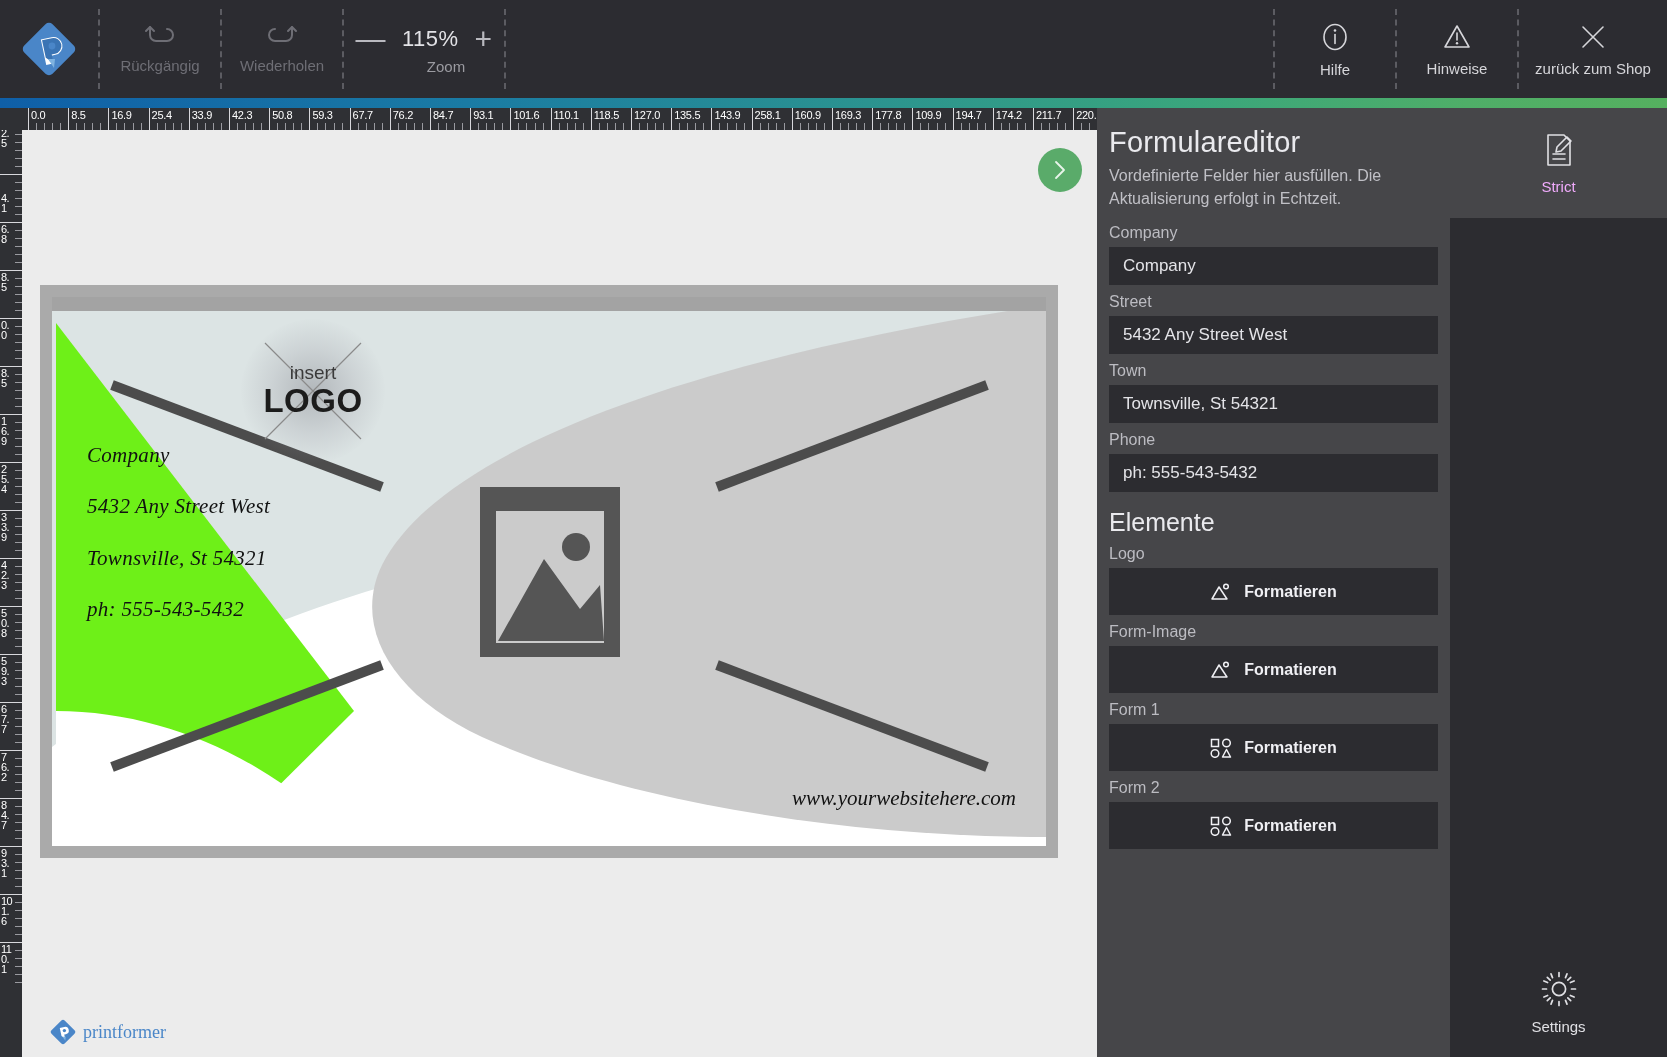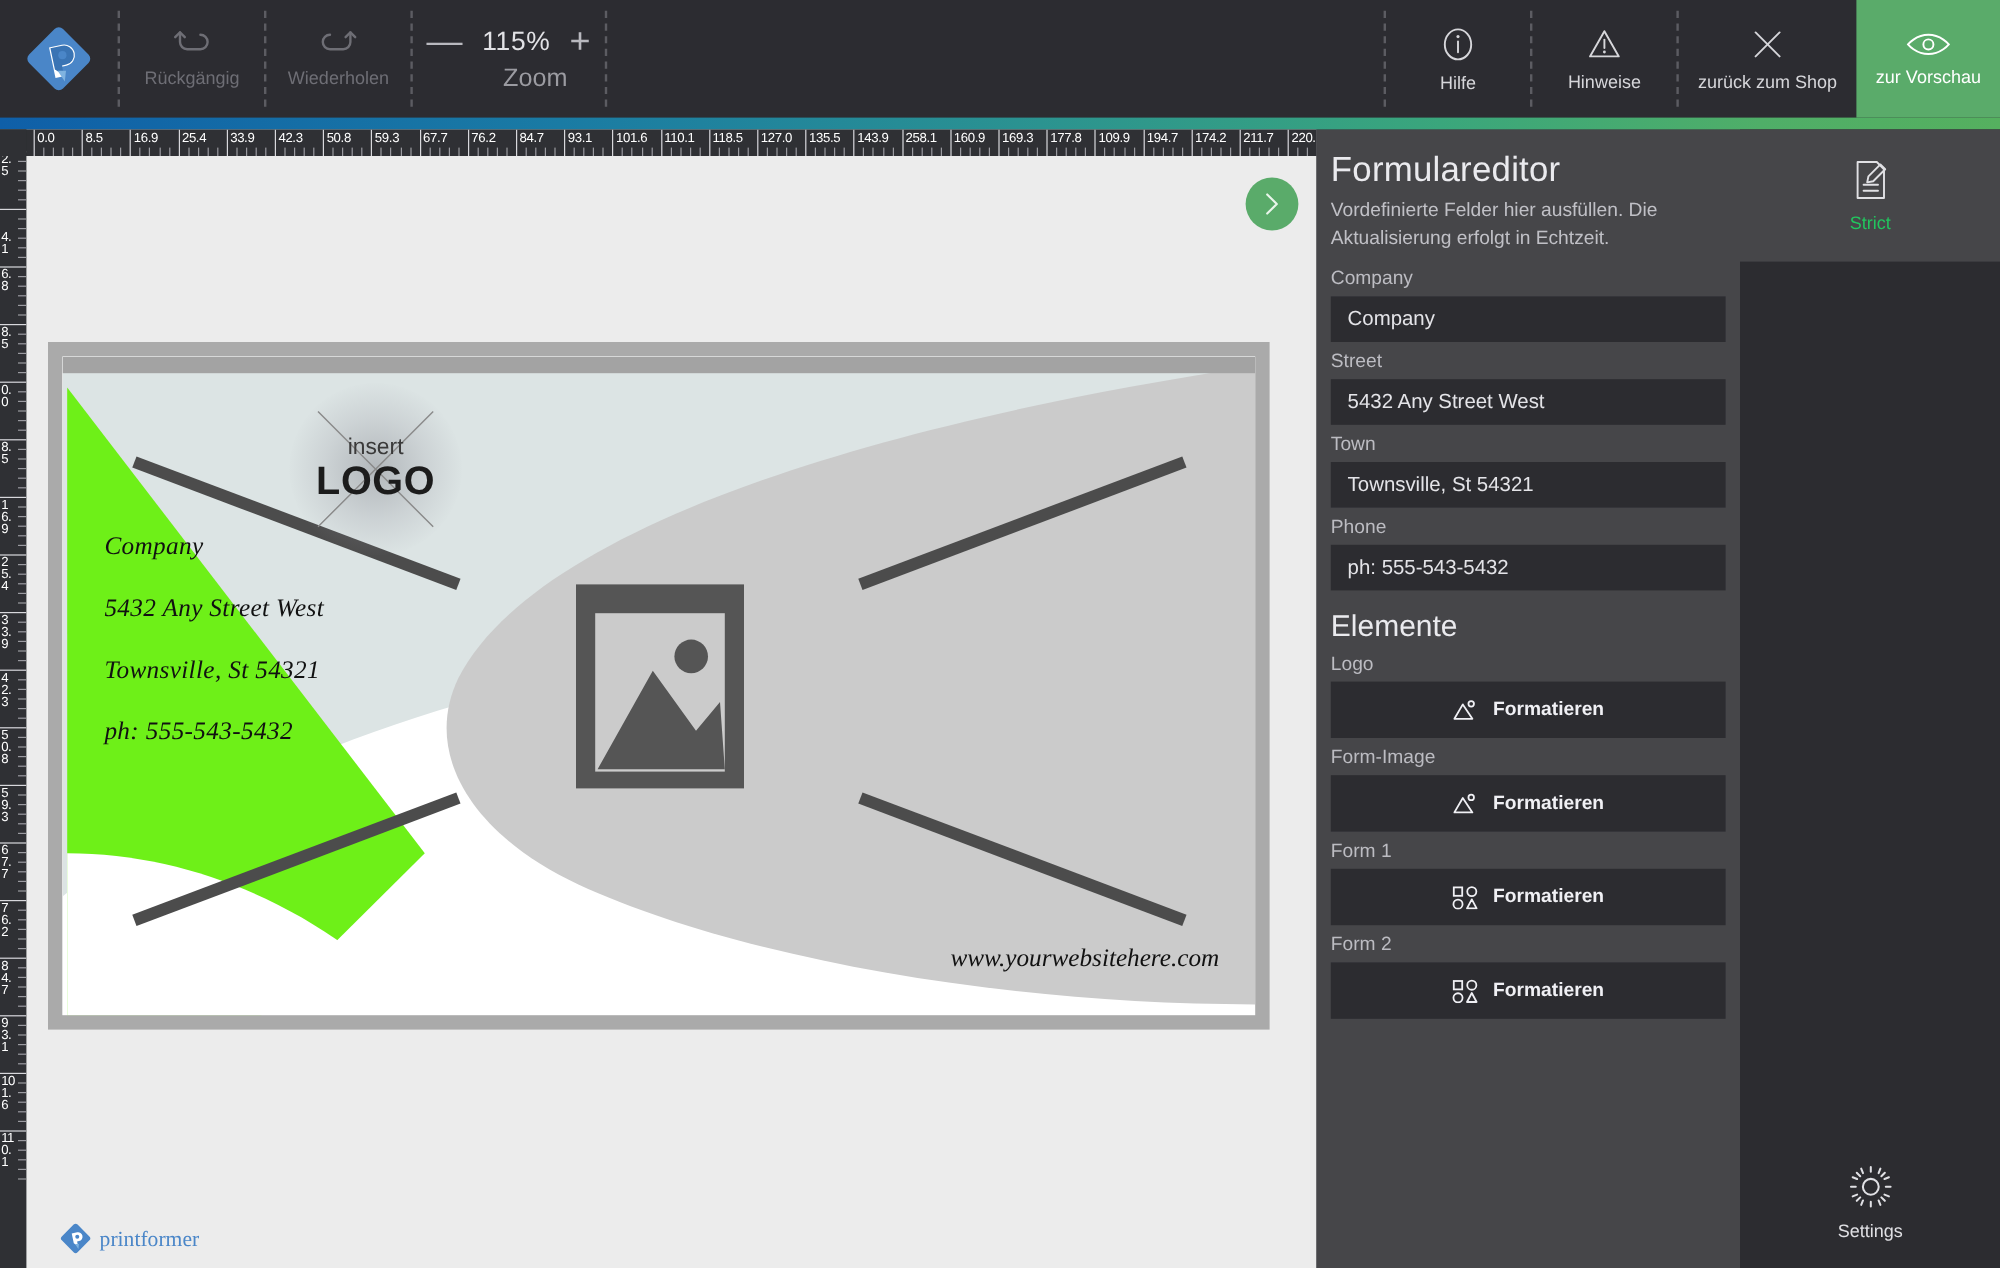--- a/index.html
+++ b/index.html
@@ -34,21 +34,21 @@
   .tb-item.bright { color: #d6d6da; }
   .tb-zoom {
     width: 160px; display: flex; flex-direction: column;
     align-items: center; justify-content: center; gap: 4px;
     color: #d6d6da;
   }
   .tb-zoom .row {
     display: flex; align-items: center; gap: 16px; font-size: 22px;
     color: #e2e2e6; letter-spacing: .5px;
   }
-  .tb-zoom .lbl { font-size: 21px; color: #9b9ba1; margin-left: 44px; }
+  .tb-zoom .lbl { font-size: 15px; color: #9b9ba1; margin-left: 44px; }
   .tb-spacer { flex: 1; }
   .tb-preview {
     width: 120px; background: #5aab6a; color: #ffffff;
     display: flex; flex-direction: column;
     align-items: center; justify-content: center; gap: 7px;
     font-size: 15px;
   }
   .plusminus {
     font-size: 30px; line-height: 1; color: #b9b9bf;
     font-weight: 300; cursor: pointer; user-select: none;
@@ -201,21 +201,21 @@
   
   #rail {
     position: absolute; left: 1450px; top: 108px;
     width: 217px; height: 949px; background: #2c2c30;
   }
   #rail-strict {
     position: absolute; left: 0; top: 0; width: 217px; height: 110px;
     background: #464649;
     display: flex; flex-direction: column;
     align-items: center; justify-content: center; gap: 9px;
-    color: #22c55e; font-size: 15px; cursor: pointer;
+    color: #f0abfc; font-size: 15px; cursor: pointer;
   }
   #rail-settings {
     position: absolute; left: 0; bottom: 22px; width: 217px;
     display: flex; flex-direction: column;
     align-items: center; justify-content: center; gap: 9px;
     color: #e0e0e4; font-size: 15px; cursor: pointer;
   }
 
   
   #pf-logo {
@@ -302,27 +302,20 @@
 
   <div class="tb-sep"></div>
 
   <div class="tb-item wide bright">
     <svg width="32" height="32" viewBox="0 0 32 32" fill="none" stroke="#d6d6da" stroke-width="1.6">
       <path d="M6 6l20 20M26 6L6 26" stroke-linecap="round"></path>
     </svg>
     <span>zurück zum Shop</span>
   </div>
 
-  <div class="tb-preview">
-    <svg width="38" height="24" viewBox="0 0 38 24" fill="none" stroke="#ffffff" stroke-width="1.6">
-      <path d="M2 12s6.5-8 17-8 17 8 17 8-6.5 8-17 8S2 12 2 12z"></path>
-      <circle cx="19" cy="12" r="4.2"></circle>
-    </svg>
-    <span>zur Vorschau</span>
-  </div>
 </div>
 
 <div id="grad-strip"></div>
 
 <div id="workspace">
 
   <div id="canvas-area">
 
     <div id="card-frame">
       <div id="card">

